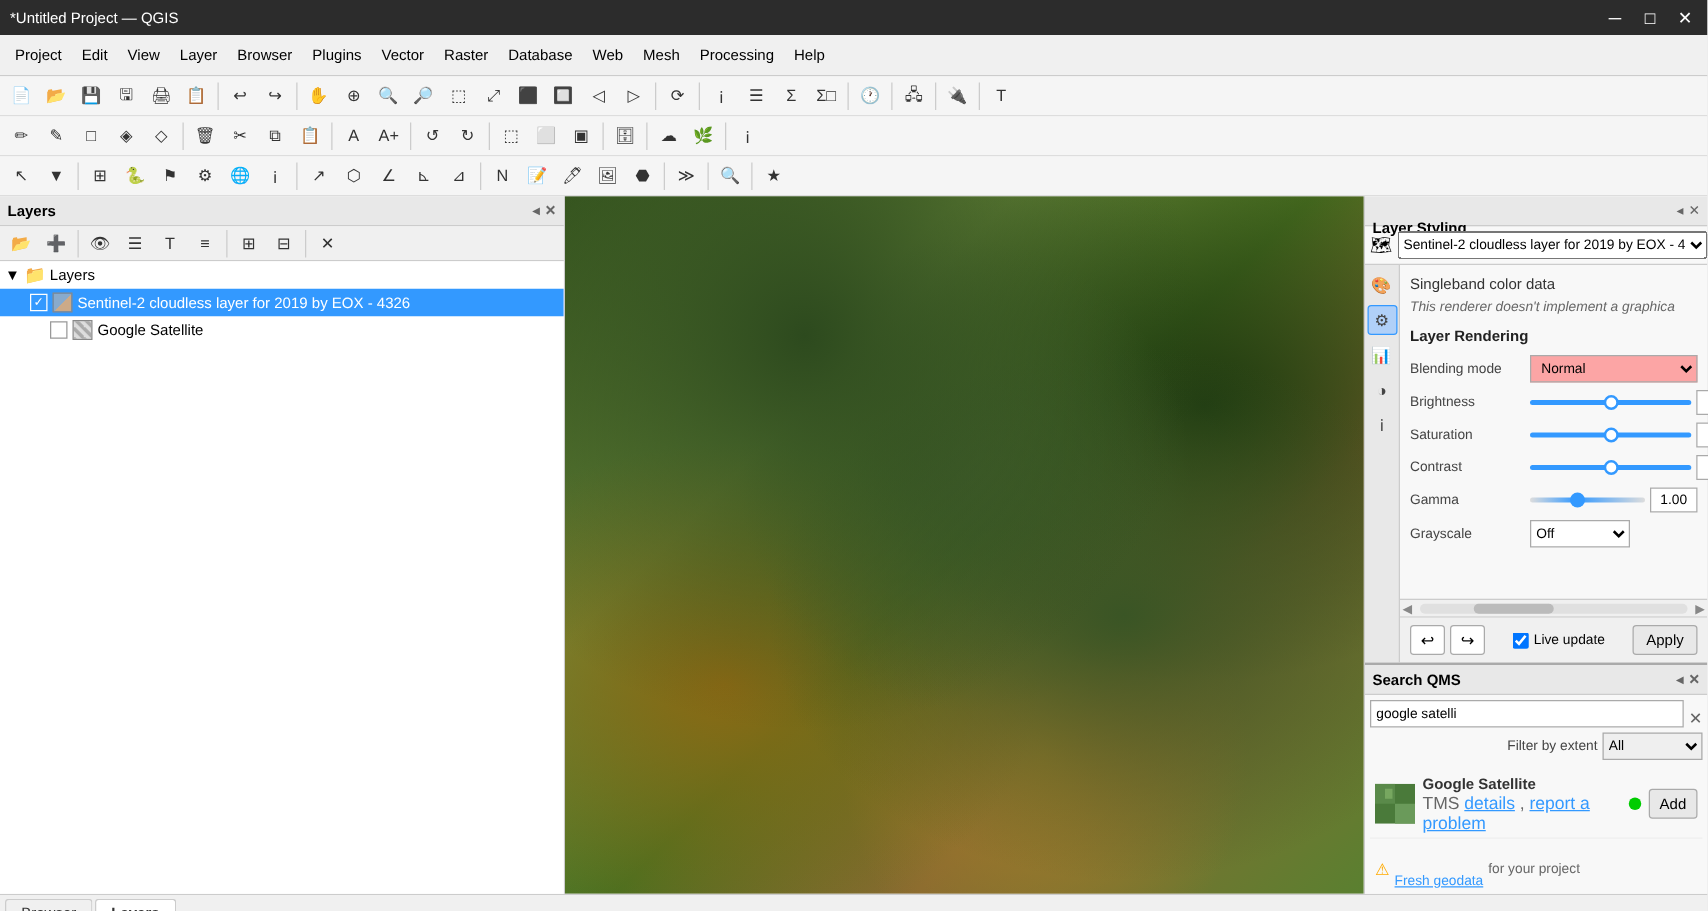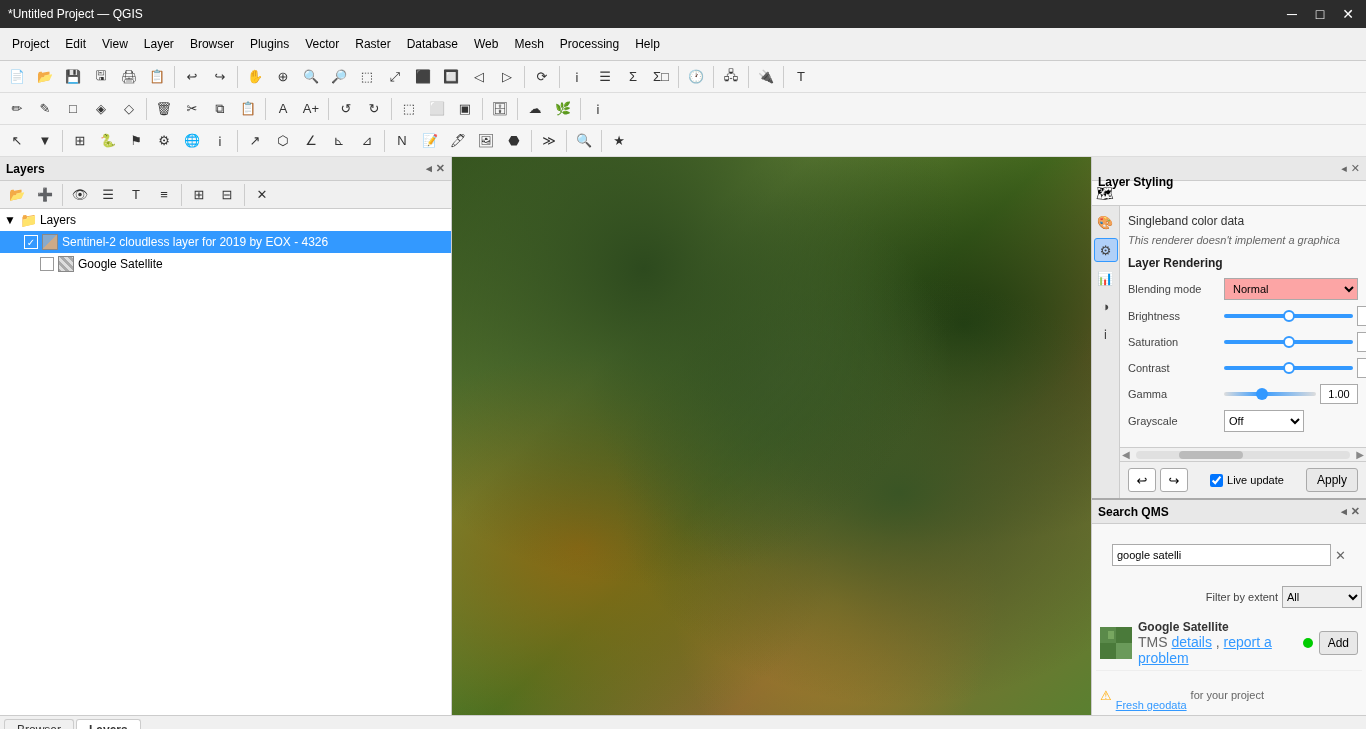--- a/index.html
+++ b/index.html
@@ -312,22 +312,22 @@
       height: 24px;
       display: flex;
       align-items: center;
       justify-content: space-between;
       padding: 0 6px;
       font-weight: bold;
       font-size: 12px;
     }
     #search-qms-input-row {
       display: flex;
-      align-items: center;
-      padding: 20px;
+      align-items: flex-end;
+      padding: 4px;
       gap: 4px;
     }
     #search-qms-input {
       flex: 1;
       height: 22px;
       font-size: 11px;
       border: 1px solid #aaa;
       padding: 0 4px;
     }
     #search-filter-row {
@@ -671,20 +671,23 @@
     <div id="styling-header">
       <span style="font-weight:bold;font-size:12px;margin-top:26px;">Layer Styling</span>
       <div style="display:flex;gap:4px;">
         <span style="font-size:11px;cursor:pointer;color:#666;">◂</span>
         <span style="font-size:11px;cursor:pointer;color:#666;">✕</span>
       </div>
     </div>
 
     <div id="layer-selector">
       <span style="font-size:14px;">🗺</span>
+      <select style="flex:1;font-size:11px;height:22px;">
+        <option>Sentinel-2 cloudless layer for 2019 by EOX - 4</option>
+      </select>
     </div>
 
     <div id="right-panel-inner">
 
       <div id="panel-icon-bar">
         <div class="panel-icon">🎨</div>
         <div class="panel-icon active">⚙</div>
         <div class="panel-icon">📊</div>
         <div class="panel-icon">◑</div>
         <div class="panel-icon">ℹ</div>

